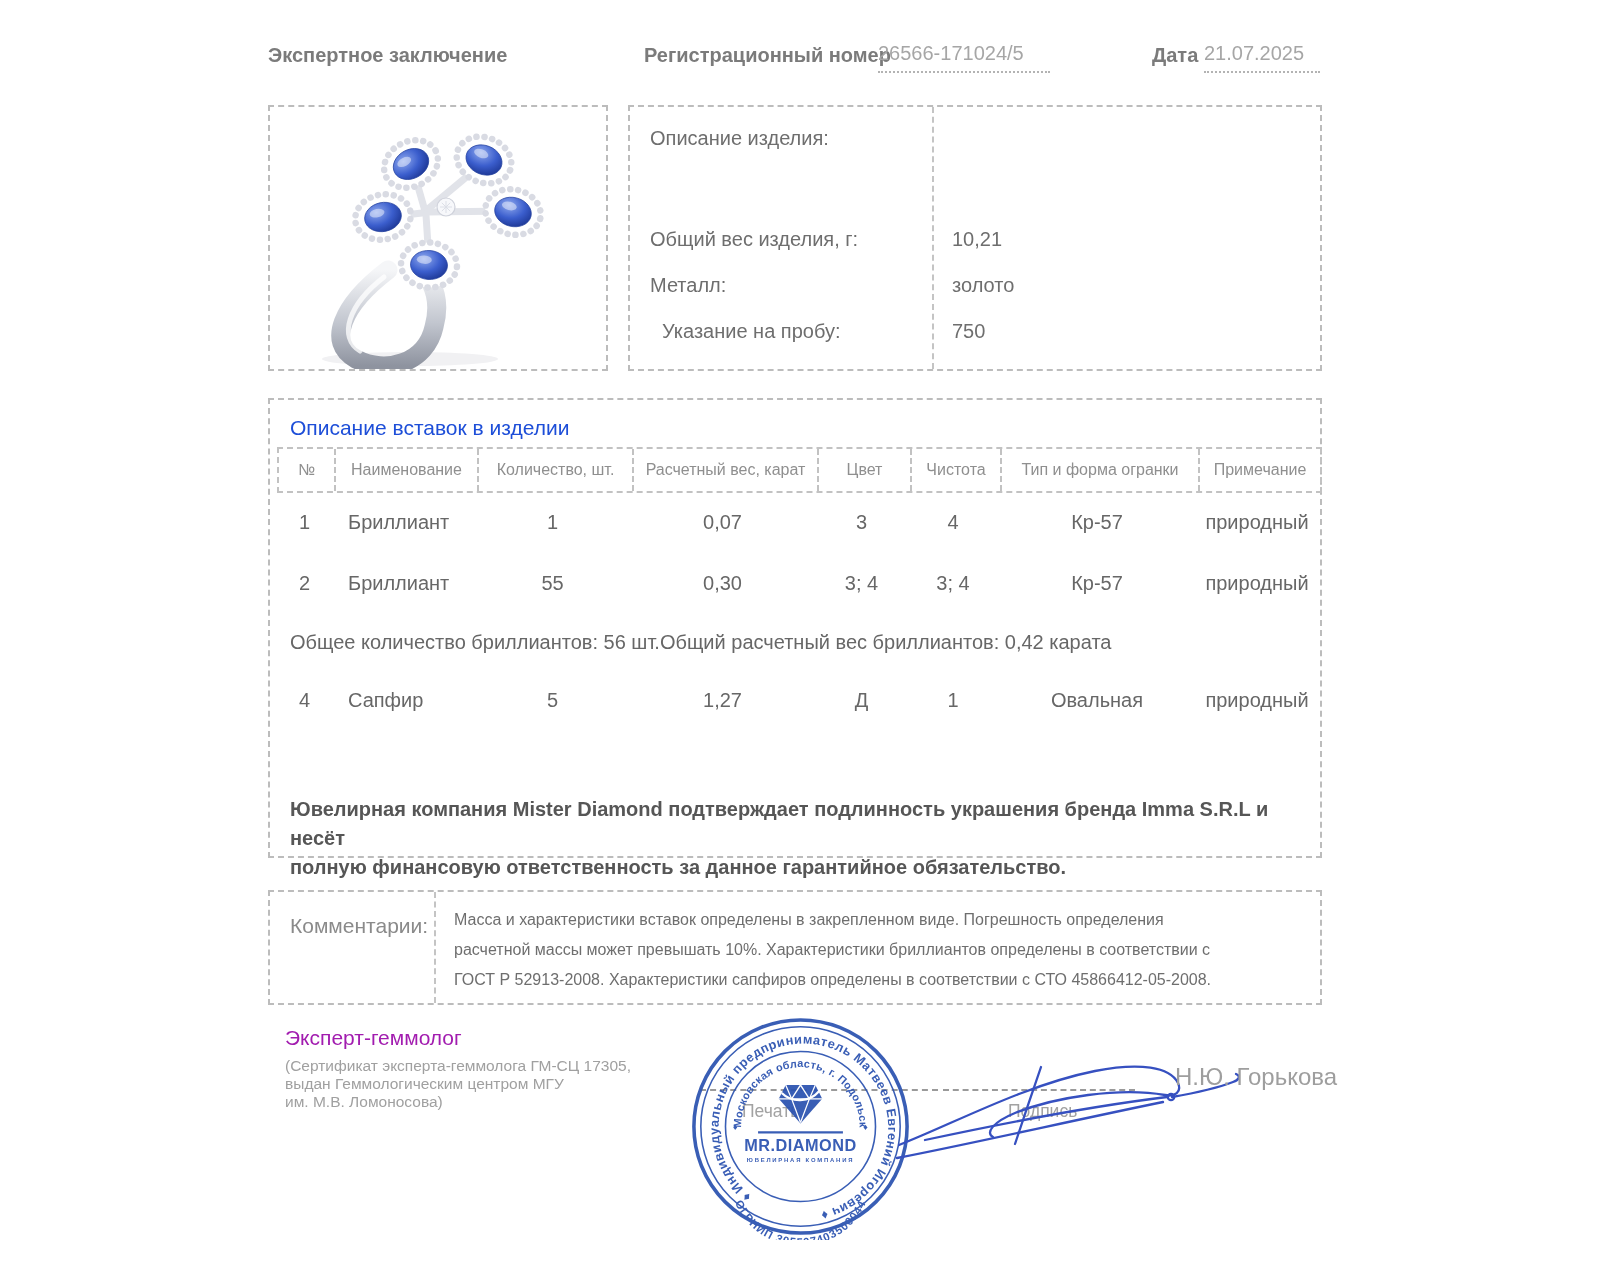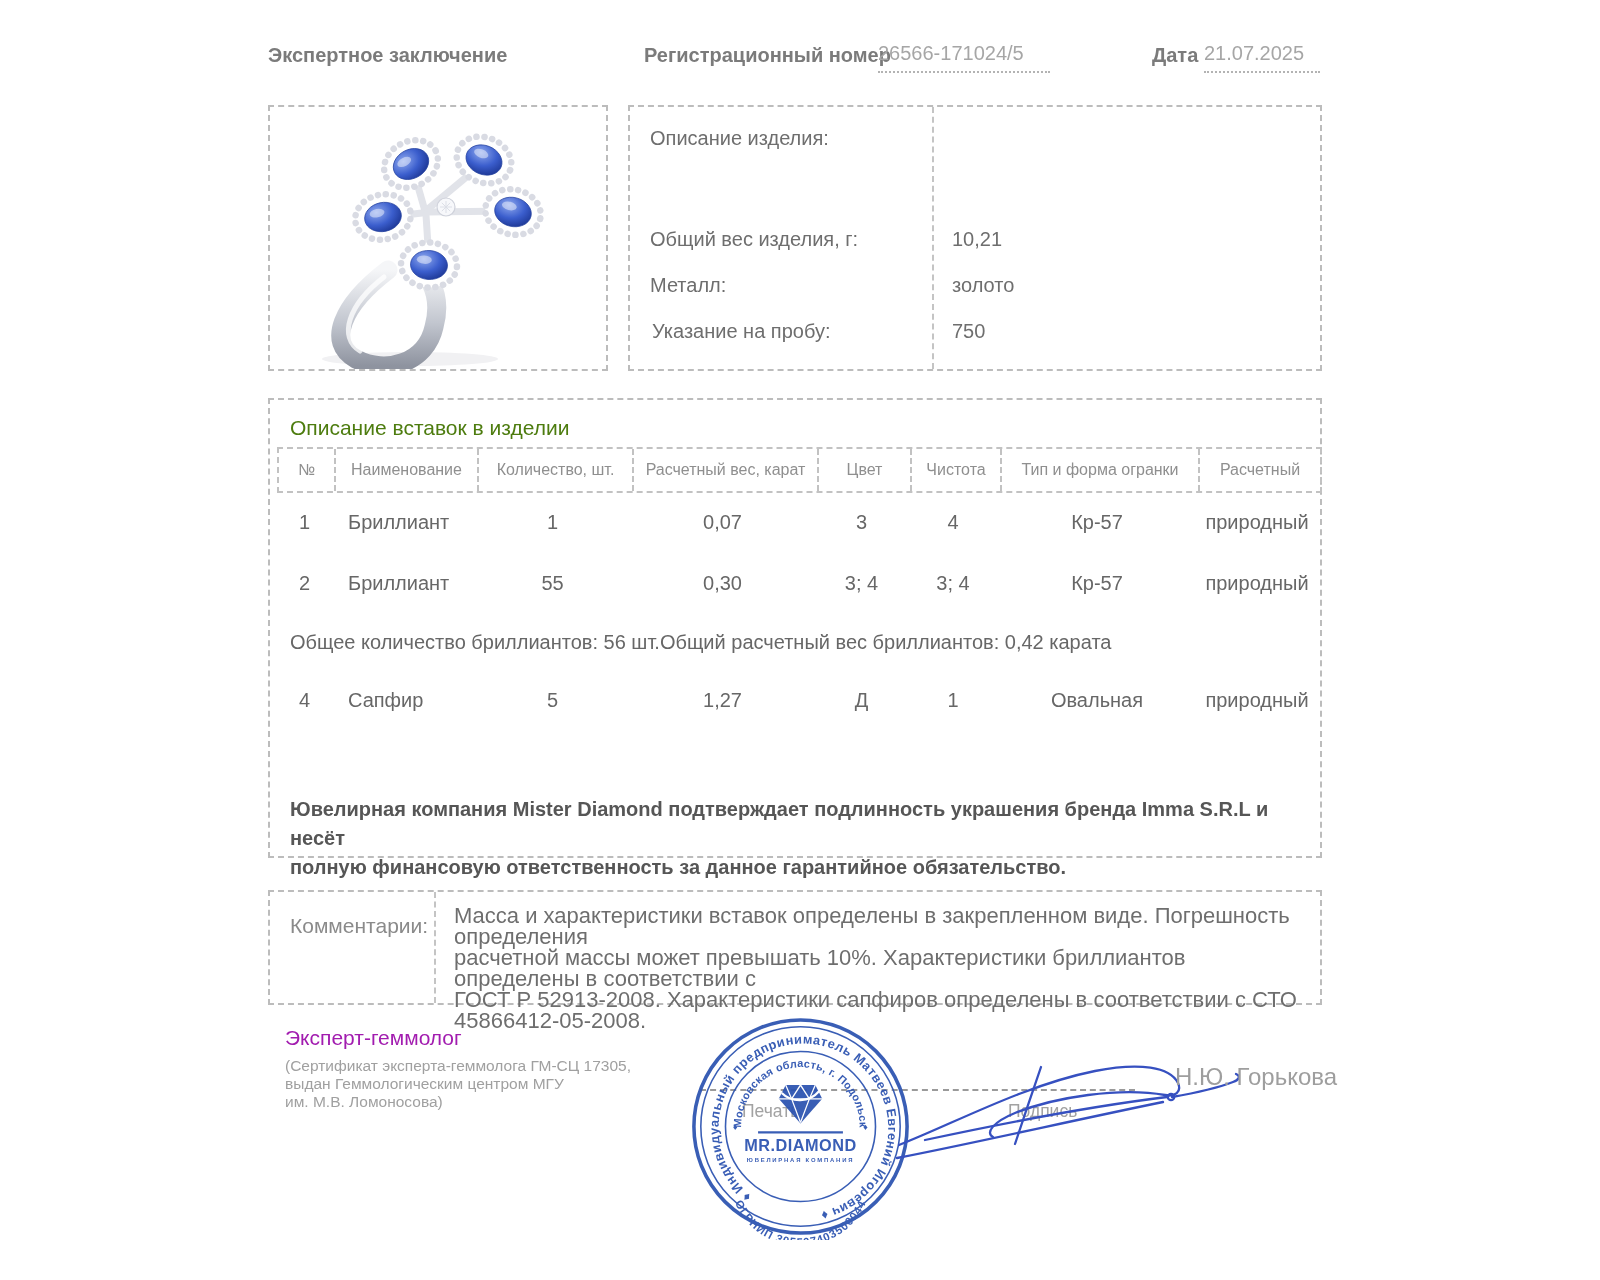--- a/index.html
+++ b/index.html
@@ -5,39 +5,39 @@
   html,body{margin:0;padding:0;background:#fff}
   .page{position:relative;width:1600px;height:1280px;background:#fff;overflow:hidden;
         font-family:"Liberation Sans","DejaVu Sans",sans-serif;}
   .abs{position:absolute}
   .box{position:absolute;border:2px dashed #bcbcbc;background:#fff}
   .blabel{font-weight:bold;color:#7b7b7b;font-size:20px}
   .gval{color:#a6a6a6;font-size:20px}
   .uline{border-bottom:2px dotted #b3b3b3;padding-bottom:6px}
   .dlabel{color:#6e6e6e;font-size:20px}
   .divider-v{position:absolute;top:0;bottom:0;border-left:2px dashed #c4c4c4}
-  .sect-title{color:#4d7c0f;font-size:21px}
+  .sect-title{color:#1d4ed8;font-size:21px}
   .thead{position:absolute;left:7px;top:47px;width:1041px;height:42px;display:flex;
          border:2px dashed #c2c2c2;align-items:center}
   .th{display:flex;align-items:center;justify-content:center;height:100%;
       font-size:16px;color:#8f8f8f;text-align:center;border-left:2px dashed #c2c2c2;box-sizing:border-box}
   .th:first-child{border-left:none}
   .trow{position:absolute;left:7px;width:1041px;height:30px;display:flex;align-items:center;
         font-size:20px;color:#676767}
   .td{display:flex;align-items:center;justify-content:center;box-sizing:border-box}
   .c1{width:55px}.c2{width:143px;justify-content:flex-start;padding-left:16px}.c3{width:155px}
   .c4{width:185px}.c5{width:93px}.c6{width:90px}.c7{width:198px}.c8{width:122px}
   .h1{width:55px}.h2{width:143px}.h3{width:155px}.h4{width:185px}.h5{width:93px}.h6{width:90px}
   .h7{width:198px}.h8{width:122px}
   .summary{position:absolute;left:20px;right:4px;height:30px;display:flex;
            justify-content:flex-start;align-items:center;font-size:20px;color:#676767}
   .guarantee{position:absolute;left:20px;top:395px;width:1014px;font-size:20px;font-weight:bold;
              color:#565656;line-height:29px}
   .comm-label{position:absolute;left:20px;top:22px;font-size:21px;color:#8a8a8a}
-  .comm-text{position:absolute;left:184px;top:13px;width:860px;font-size:22px;color:#6e6e6e;line-height:21px}
+  .comm-text{position:absolute;left:184px;top:13px;width:860px;font-size:16px;color:#6e6e6e;line-height:30px}
   .exp-title{position:absolute;left:285px;top:1026px;font-size:21px;color:#a21caf}
   .exp-cert{position:absolute;left:285px;top:1057px;font-size:15.5px;color:#a0a0a0;line-height:18px}
   .sigline{position:absolute;border-top:2px dashed #9a9a9a;height:0}
   .sline-label{position:absolute;font-size:17.5px;color:#a2a2a2}
   .expert-name{position:absolute;left:1175px;top:1063px;font-size:24px;color:#9e9e9e}
 </style>
 </head>
 <body>
 
 <div class="page">
@@ -116,36 +116,36 @@
     </svg>
   </div>
 
   <div class="box" style="left:628px;top:105px;width:690px;height:262px">
     <div class="divider-v" style="left:302px"></div>
     <div class="abs dlabel" style="left:20px;top:20px">Описание изделия:</div>
     <div class="abs dlabel" style="left:20px;top:121px">Общий вес изделия, г:</div>
     <div class="abs dlabel" style="left:322px;top:121px">10,21</div>
     <div class="abs dlabel" style="left:20px;top:167px">Металл:</div>
     <div class="abs dlabel" style="left:322px;top:167px">золото</div>
-    <div class="abs dlabel" style="left:22px;top:213px">Указание на пробу:</div>
+    <div class="abs dlabel" style="left:32px;top:213px">Указание на пробу:</div>
     <div class="abs dlabel" style="left:322px;top:213px">750</div>
   </div>
 
   <div class="box" style="left:268px;top:398px;width:1050px;height:456px">
     <div class="abs sect-title" style="left:20px;top:16px">Описание вставок в изделии</div>
 
     <div class="thead">
       <div class="th h1">№</div>
       <div class="th h2">Наименование</div>
       <div class="th h3">Количество, шт.</div>
       <div class="th h4">Расчетный вес, карат</div>
       <div class="th h5">Цвет</div>
       <div class="th h6">Чистота</div>
       <div class="th h7">Тип и форма огранки</div>
-      <div class="th h8">Расчетный</div>
+      <div class="th h8">Примечание</div>
     </div>
 
     <div class="trow" style="top:107px">
       <div class="td c1">1</div>
       <div class="td c2">Бриллиант</div>
       <div class="td c3">1</div>
       <div class="td c4">0,07</div>
       <div class="td c5">3</div>
       <div class="td c6">4</div>
       <div class="td c7">Кр-57</div>

